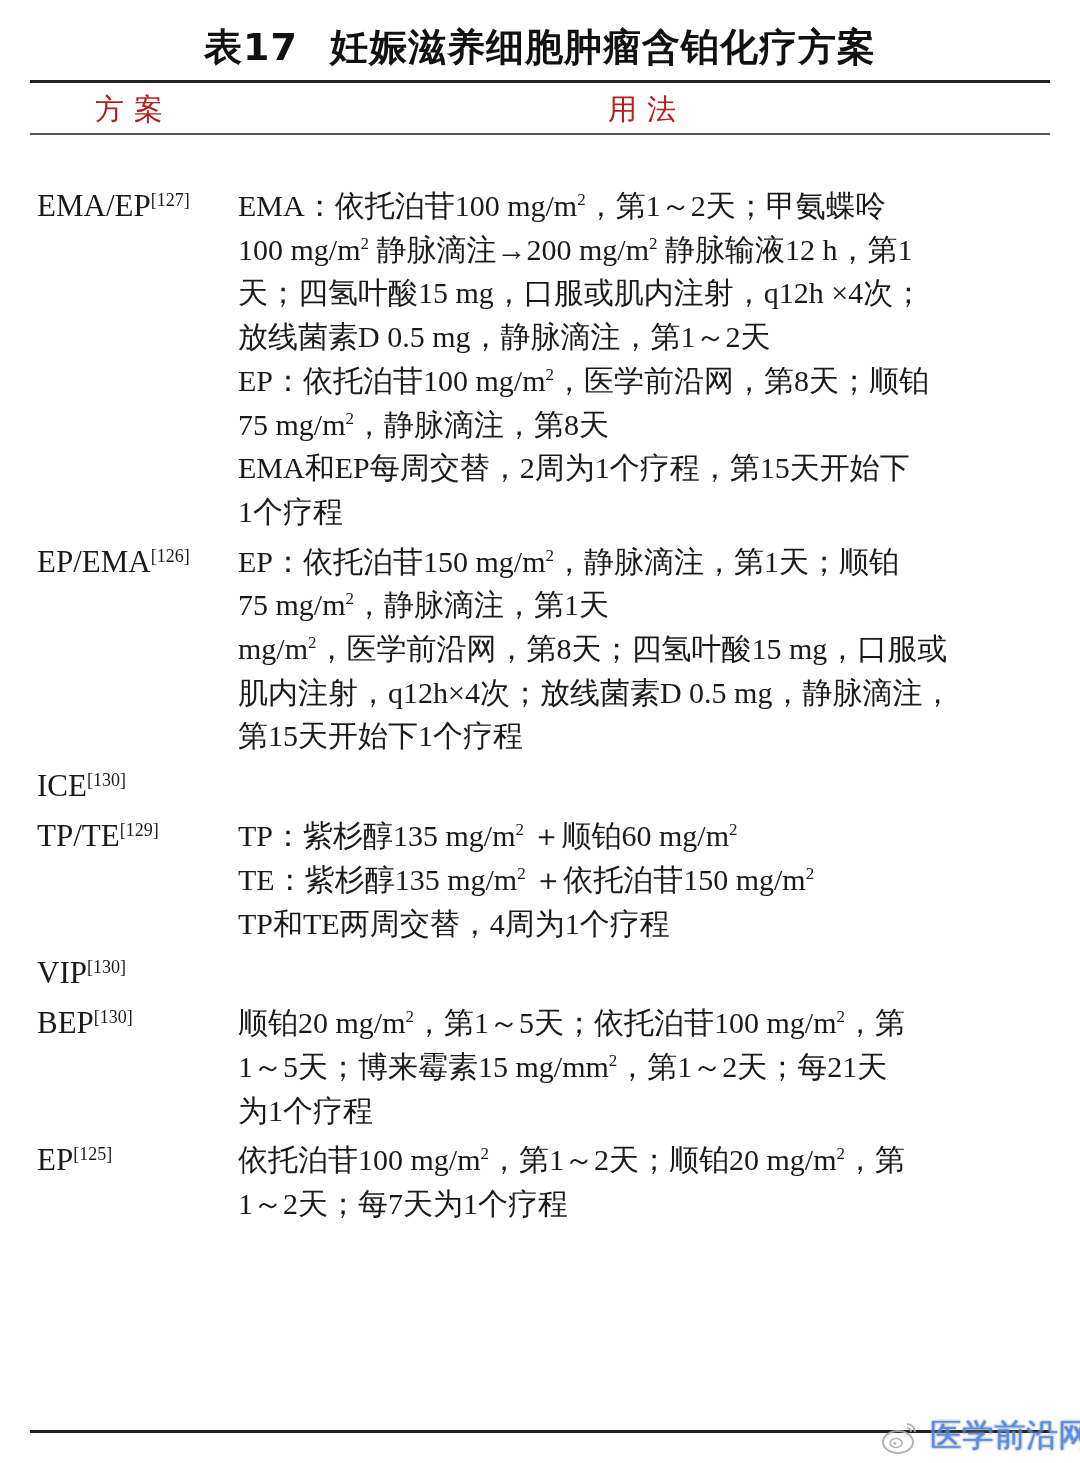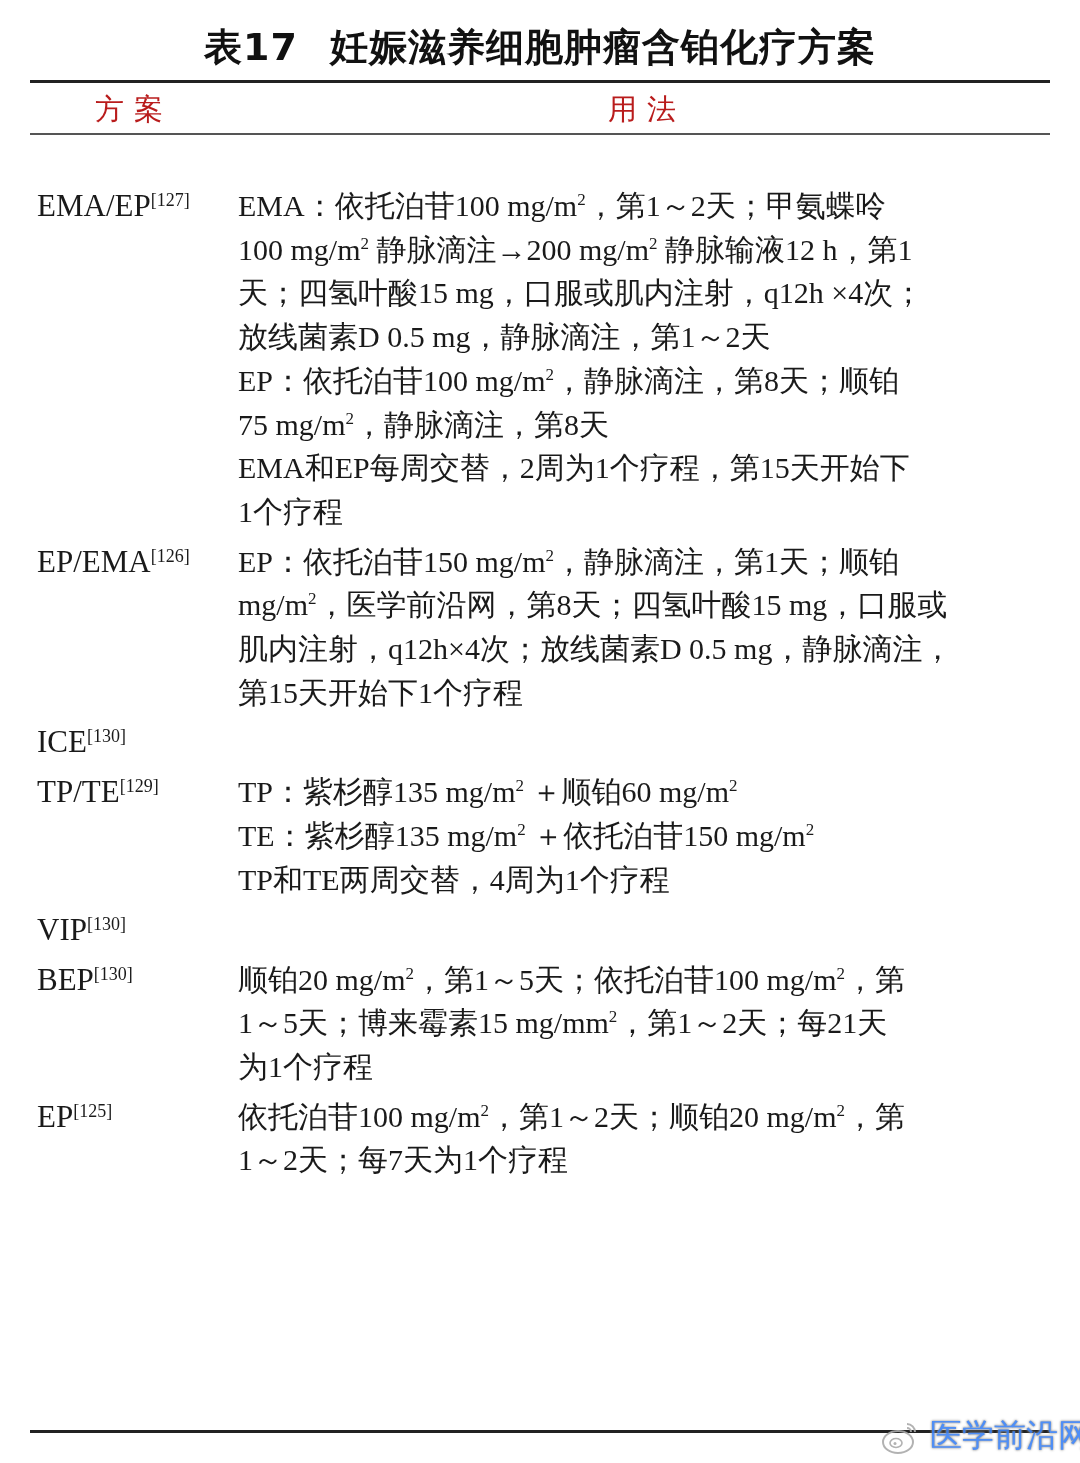--- a/index.html
+++ b/index.html
@@ -152,30 +152,31 @@
   <div class="rule mid"></div>
 
   <div class="rows" id="rows">
       <div class="row">
         <div class="regimen"><span>EMA/EP</span><sup>[127]</sup></div>
         <div class="usage">
           <span class="line"><span>EMA：依托泊苷100 mg/m</span><sup>2</sup><span>，第1～2天；甲氨蝶呤</span></span>
           <span class="line"><span>100 mg/m</span><sup>2</sup><span> 静脉滴注→200 mg/m</span><sup>2</sup><span> 静脉输液12 h，第1</span></span>
           <span class="line"><span>天；四氢叶酸15 mg，口服或肌内注射，q12h ×4次；</span></span>
           <span class="line"><span>放线菌素D 0.5 mg，静脉滴注，第1～2天</span></span>
-          <span class="line"><span>EP：依托泊苷100 mg/m</span><sup>2</sup><span>，静脉滴注，第8天；顺铂</span></span>
+          <span class="line"><span>EP：依托泊苷100 mg/m</span><sup>2</sup><span>，医学前沿网，第8天；顺铂</span></span>
           <span class="line"><span>75 mg/m</span><sup>2</sup><span>，静脉滴注，第8天</span></span>
           <span class="line"><span>EMA和EP每周交替，2周为1个疗程，第15天开始下</span></span>
           <span class="line"><span>1个疗程</span></span>
         </div>
       </div>
       <div class="row">
         <div class="regimen"><span>EP/EMA</span><sup>[126]</sup></div>
         <div class="usage">
           <span class="line"><span>EP：依托泊苷150 mg/m</span><sup>2</sup><span>，静脉滴注，第1天；顺铂</span></span>
+          <span class="line"><span>75 mg/m</span><sup>2</sup><span>，静脉滴注，第1天</span></span>
           <span class="line"><span>mg/m</span><sup>2</sup><span>，医学前沿网，第8天；四氢叶酸15 mg，口服或</span></span>
           <span class="line"><span>肌内注射，q12h×4次；放线菌素D 0.5 mg，静脉滴注，</span></span>
           <span class="line"><span>第15天开始下1个疗程</span></span>
         </div>
       </div>
       <div class="row">
         <div class="regimen"><span>ICE</span><sup>[130]</sup></div>
       </div>
       <div class="row">
         <div class="regimen"><span>TP/TE</span><sup>[129]</sup></div>

